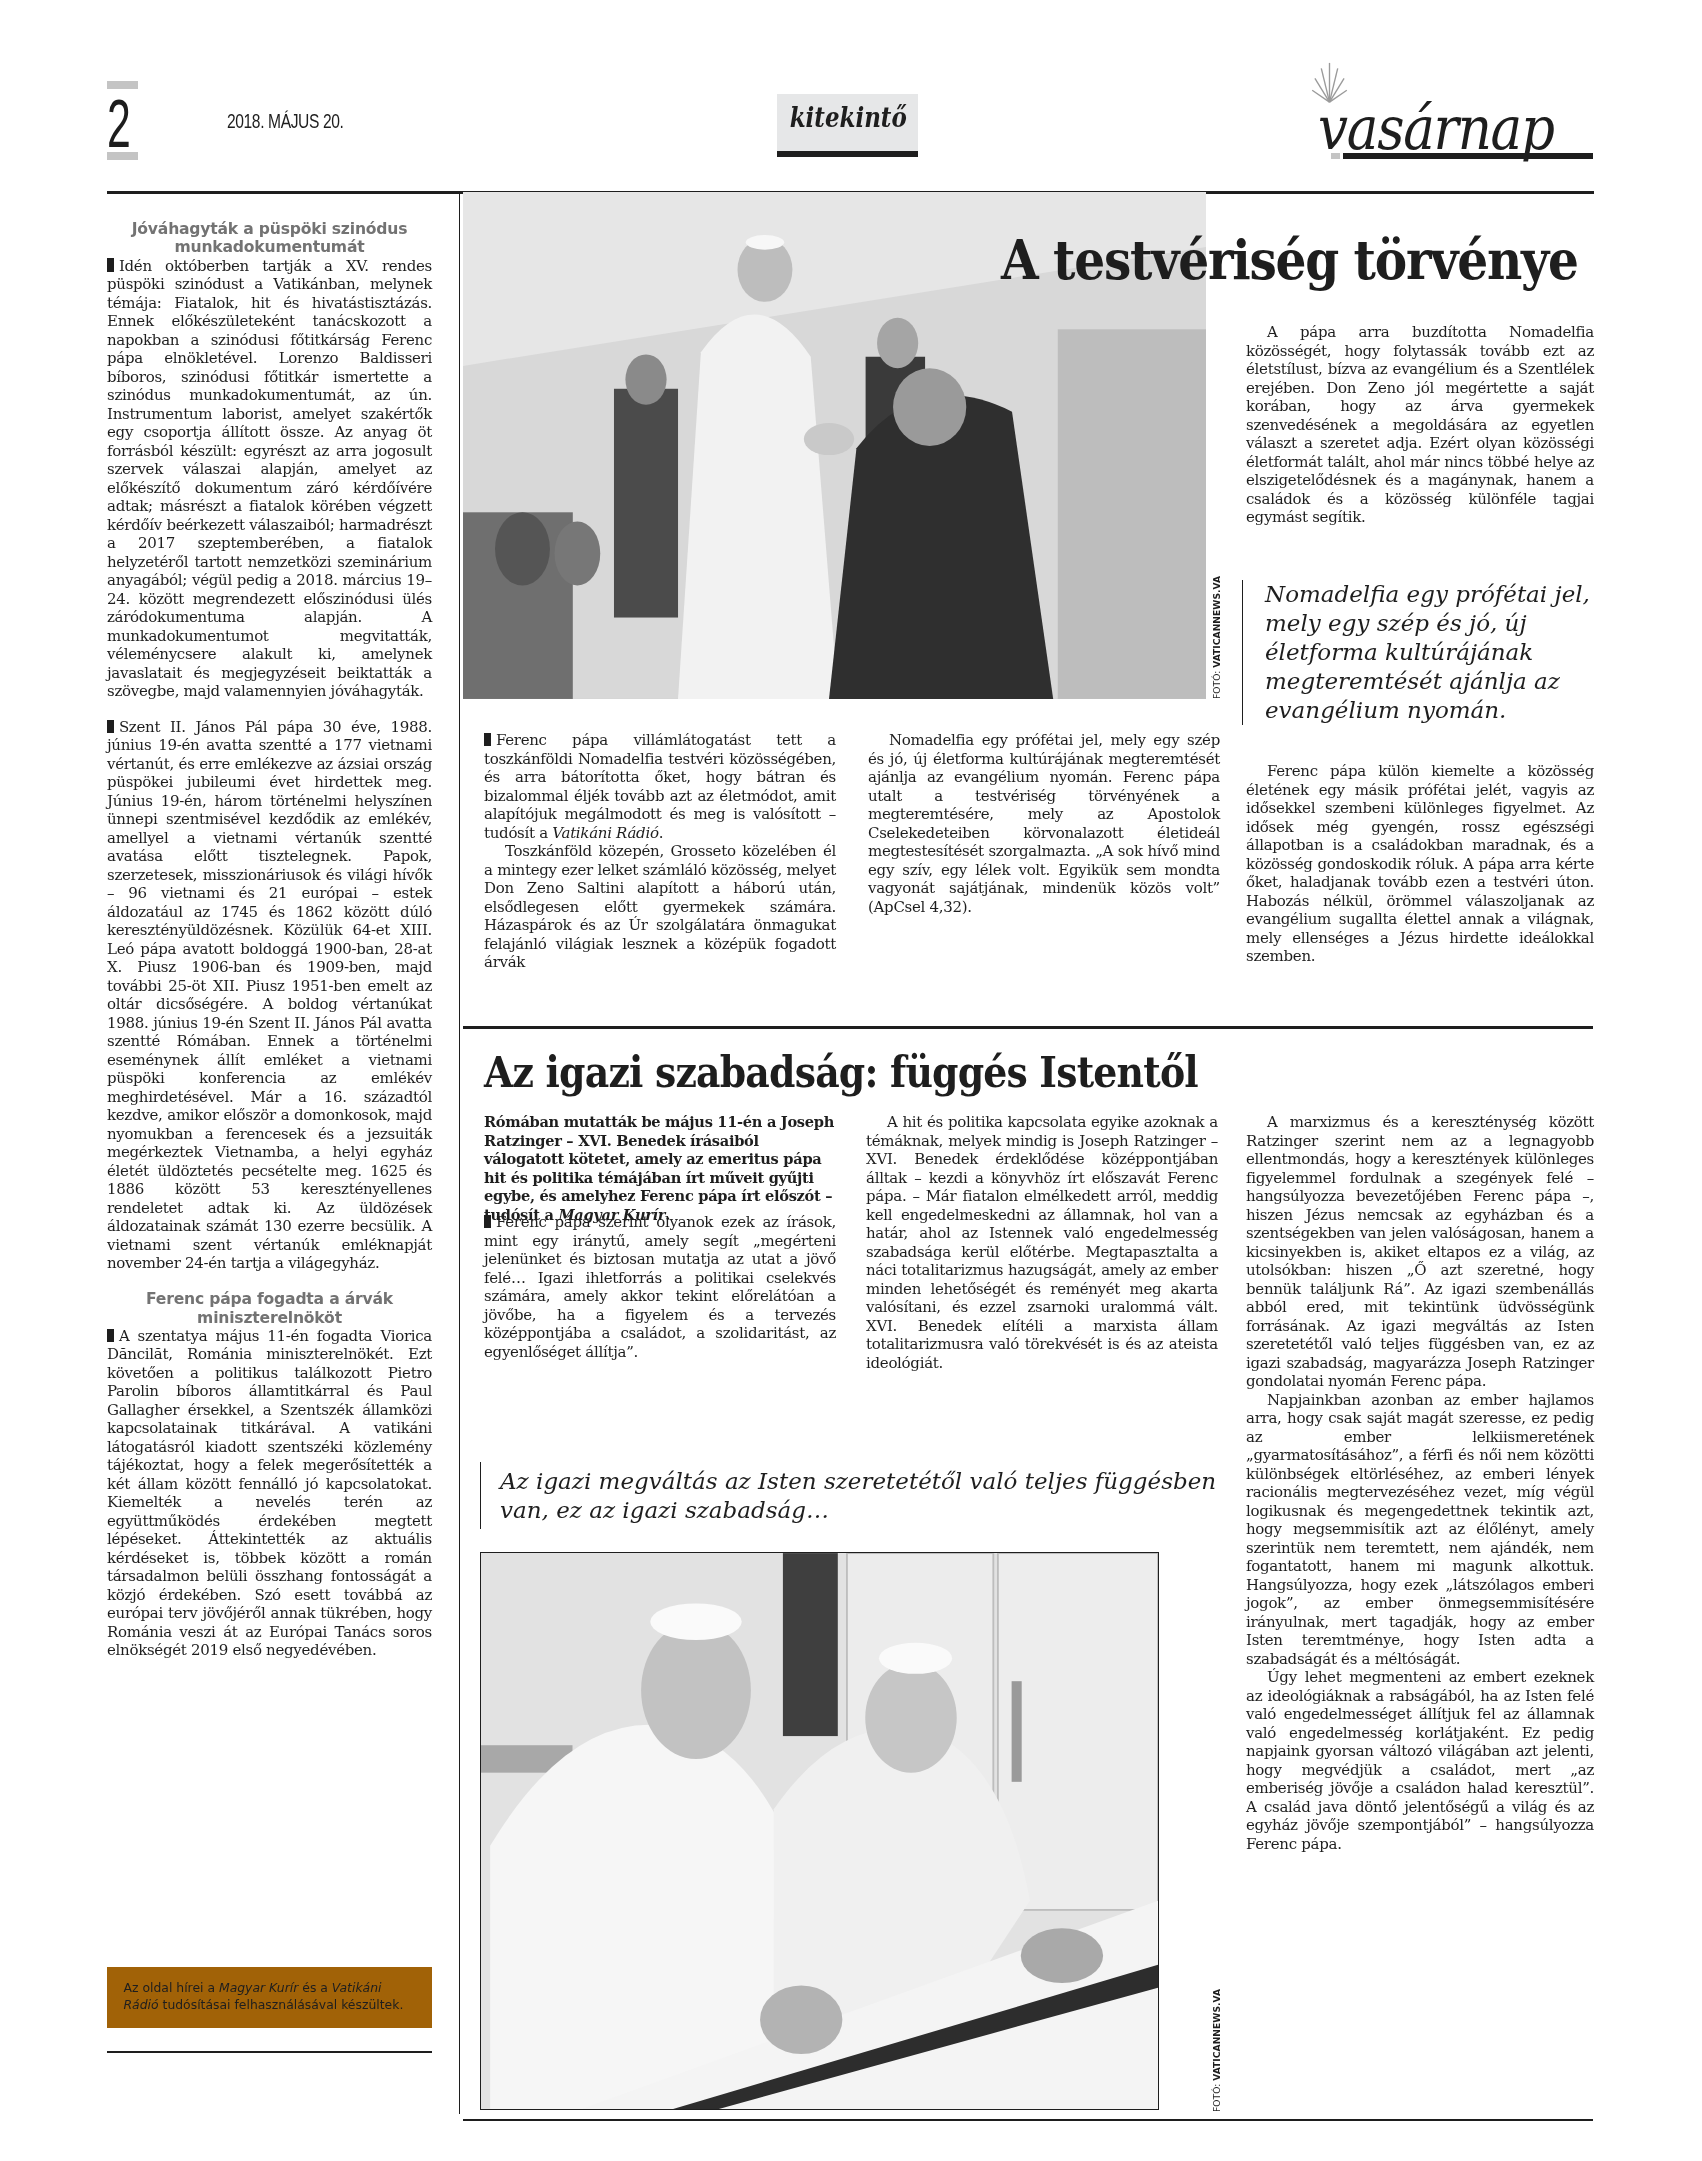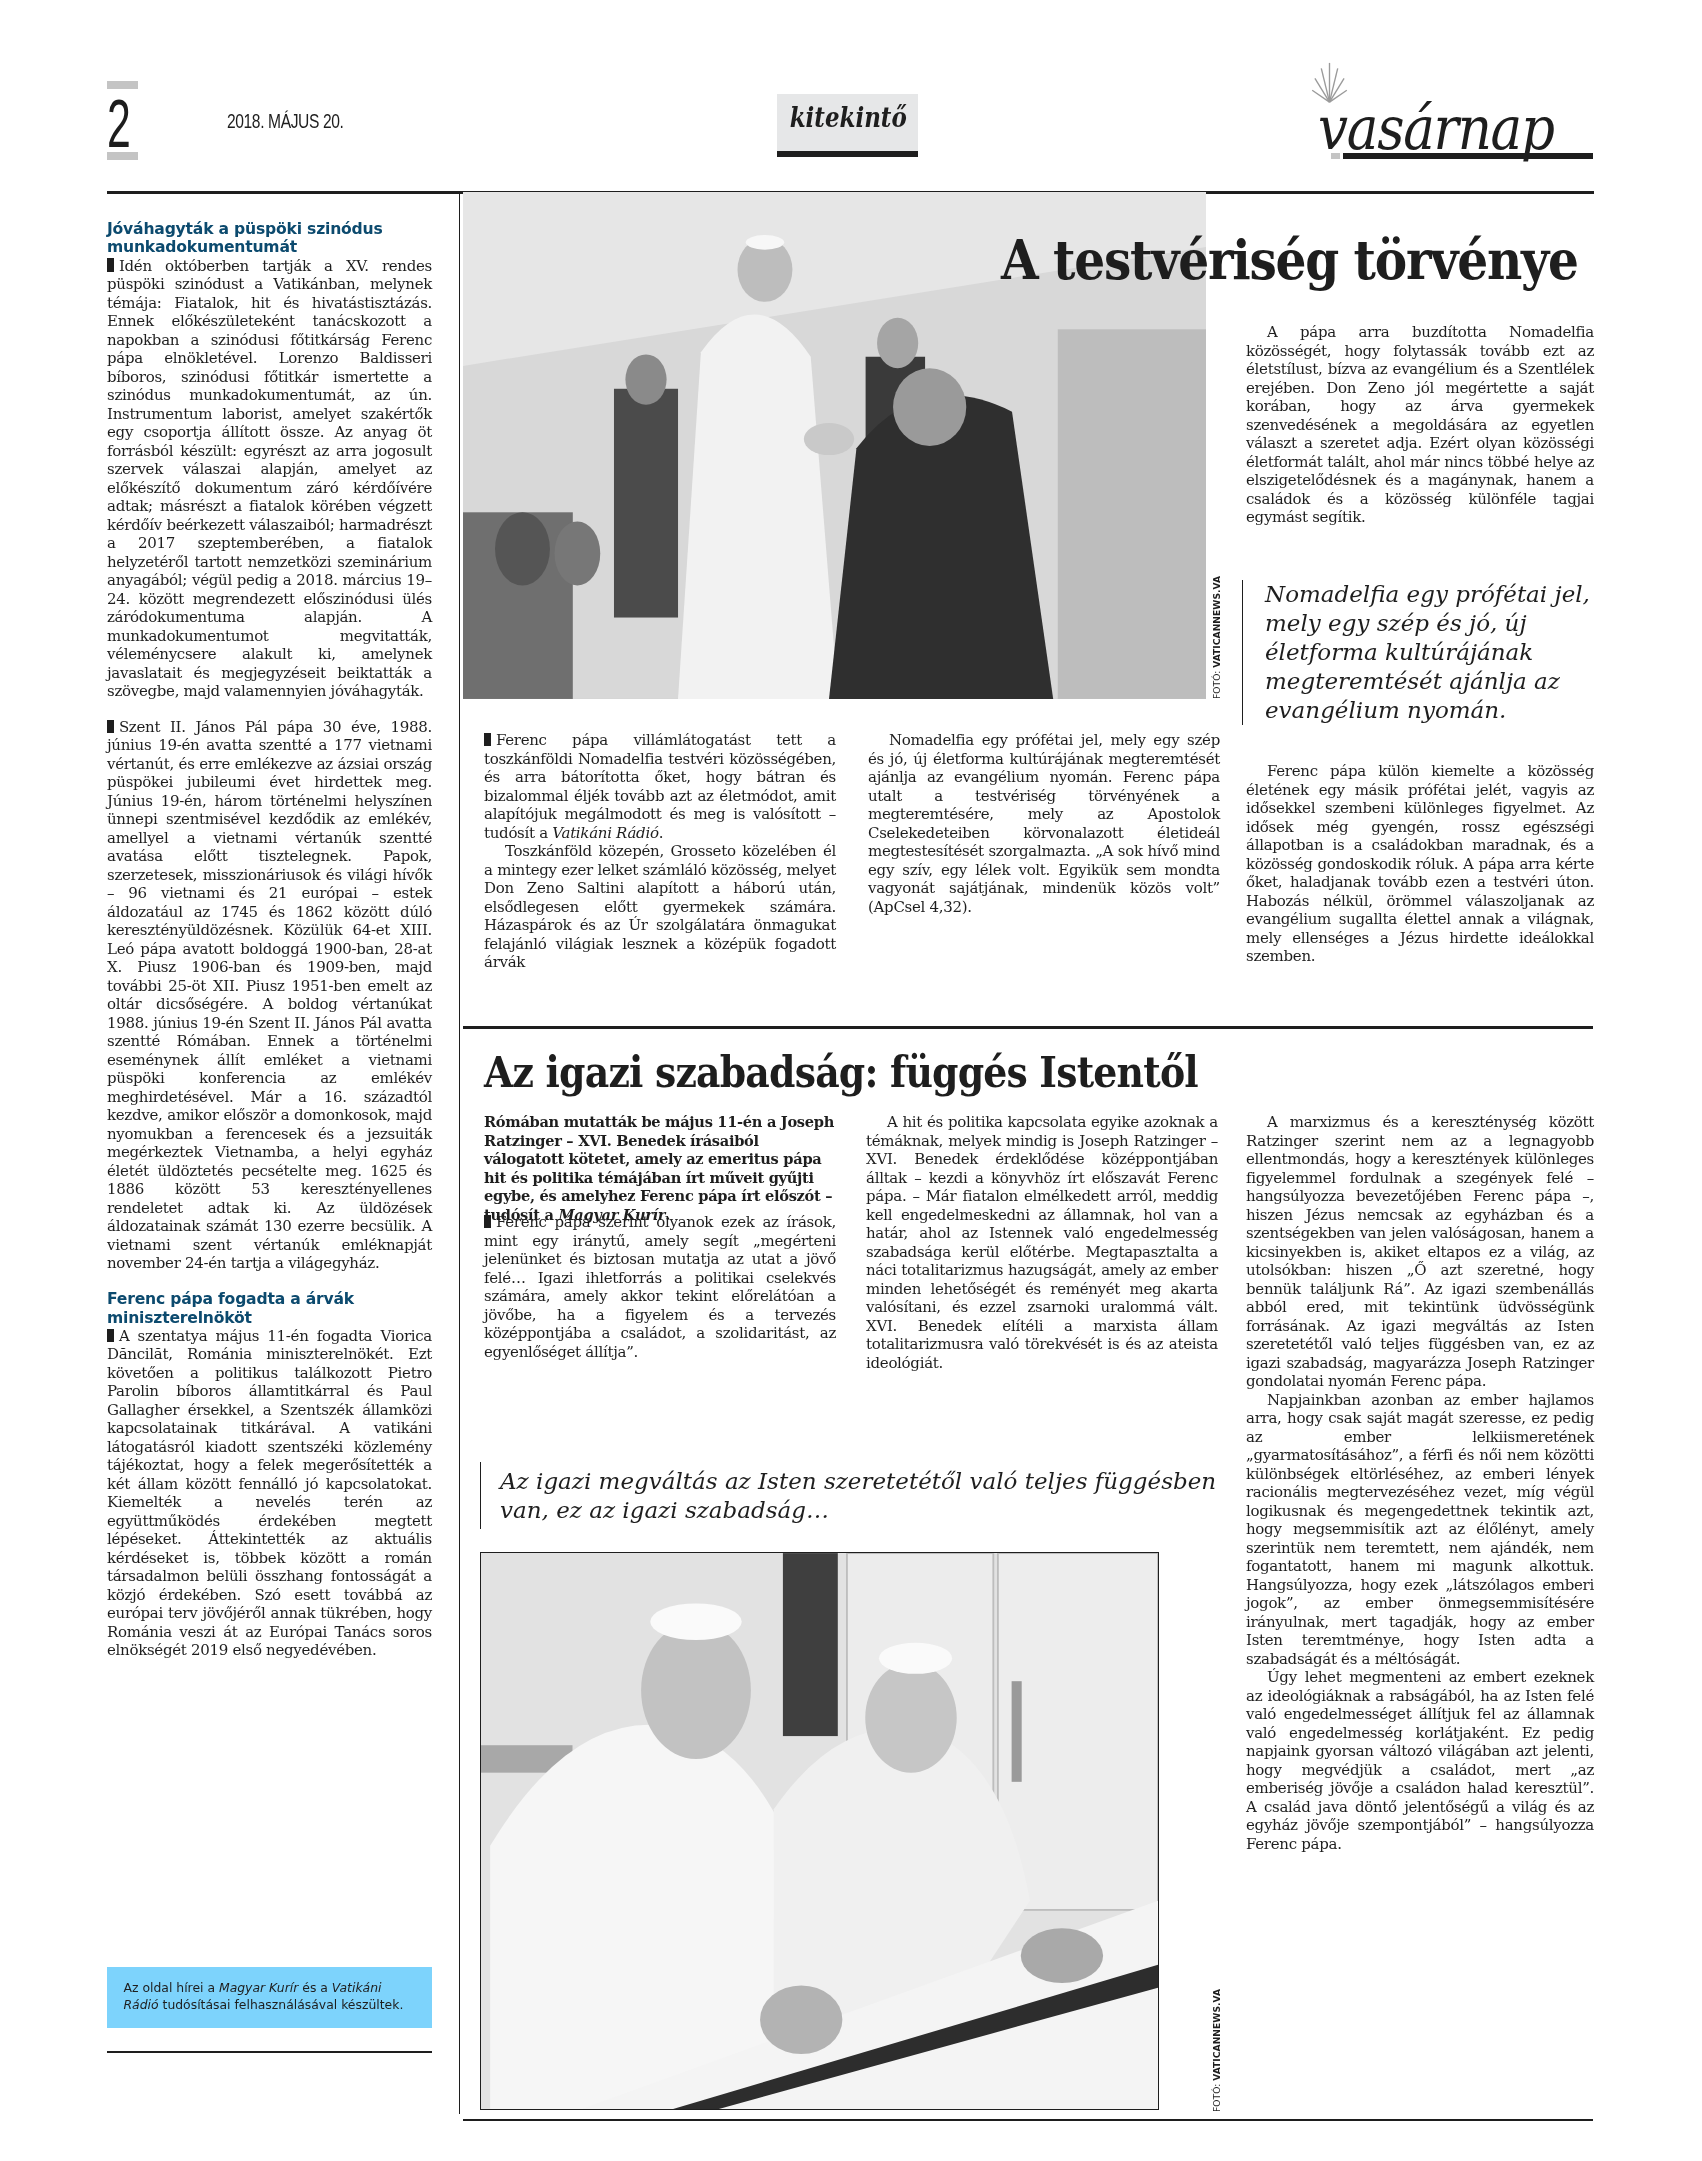--- a/index.html
+++ b/index.html
@@ -22,26 +22,26 @@
   .logo-text { position:absolute; left:0; top:0; font-family:"DejaVu Serif", serif; font-style:italic;
     font-size:59px; color:#1e1e1e; letter-spacing:-1.4px; transform:scaleX(0.9); transform-origin:left top; }
   .logo-rays { position:absolute; left:-7.3px; top:-32px; width:37px; height:41px; }
   .logo-underline { position:absolute; left:1343px; top:153px; width:250px; height:6px; background:#1e1e1e; }
   .logo-underline-grey { position:absolute; left:1331px; top:153px; width:9.2px; height:6px; background:#c4c4c4; }
   .rule-top { position:absolute; left:107px; top:191px; width:1487px; height:3.2px; background:#1e1e1e; }
 
   
   .col-left { position:absolute; left:107px; top:220px; width:325px; }
   .brief-head { font-family:"DejaVu Sans", sans-serif; font-weight:bold; font-size:15.6px; line-height:18.3px;
-    color:#0c4a6e; letter-spacing:-0.2px; }
+    color:#737373; letter-spacing:-0.2px;text-align:center; }
   .brief-text { font-family:"DejaVu Serif", serif; font-size:15px; line-height:18.5px; text-align:justify;
     hyphens:auto; color:#1e1e1e; letter-spacing:-0.3px; }
   .lead-mark { display:inline-block; width:7.3px; height:13.7px; background:#1e1e1e; margin-right:4.6px; vertical-align:-1.4px; }
   .brief { margin-bottom:17.4px; }
-  .credit-box { position:absolute; left:107px; top:1967px; width:325px; height:61px; background:#7dd3fc;
+  .credit-box { position:absolute; left:107px; top:1967px; width:325px; height:61px; background:#a16207;
     padding:13px 16.5px; font-family:"DejaVu Sans", sans-serif; font-size:12.4px; line-height:16.5px; color:#1e1e1e; }
   .credit-box i { font-style:italic; }
   .rule-left-bottom { position:absolute; left:107px; top:2051px; width:325px; height:1.8px; background:#1e1e1e; }
 
   
   .vdivider { position:absolute; left:459px; top:192px; width:1.4px; height:1922px; background:#1e1e1e; }
 
   
   .photo1 { position:absolute; left:463px; top:192px; width:743px; height:507px; overflow:hidden;
     background: linear-gradient(160deg, #dcdcdc 0%, #c9c9c9 40%, #a9a9a9 70%, #8f8f8f 100%); }

